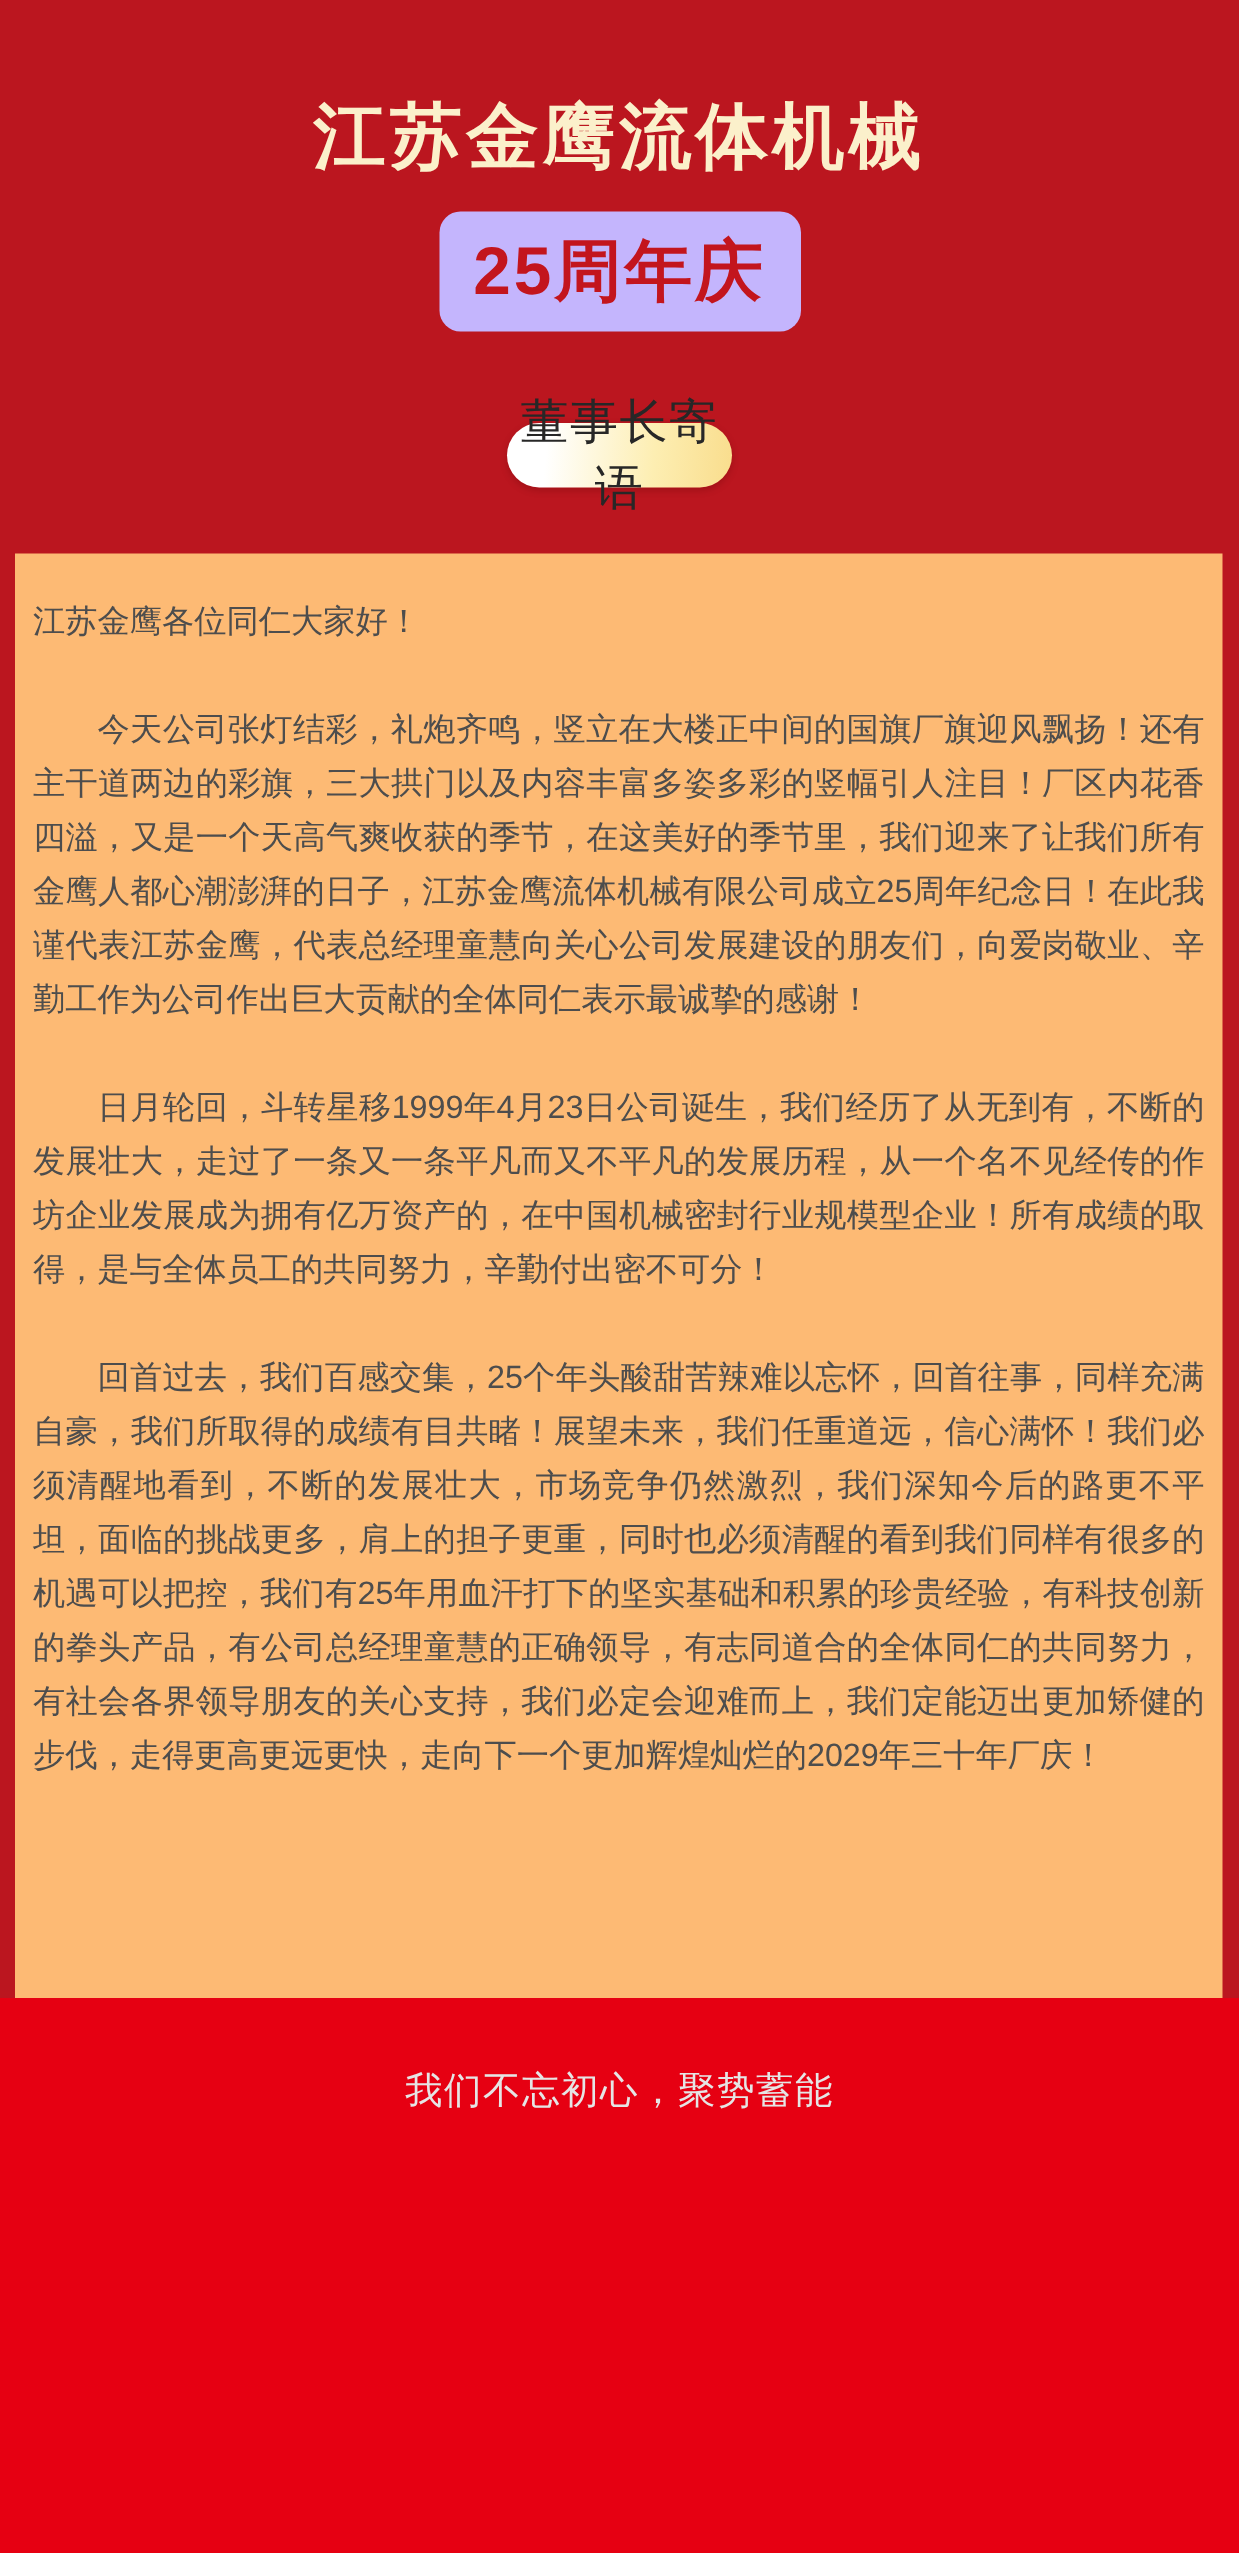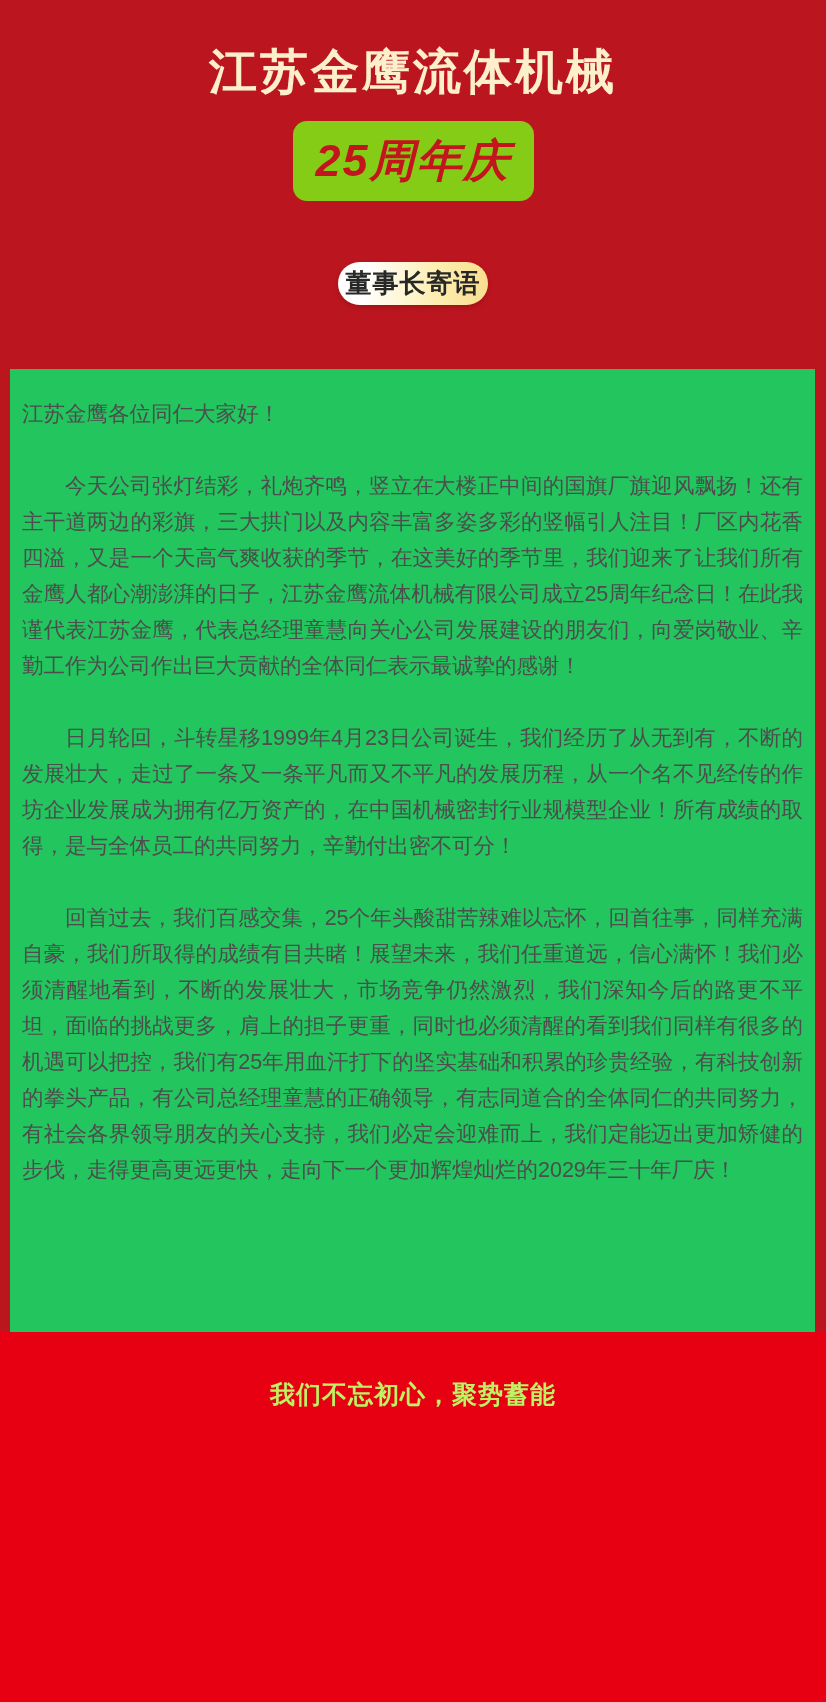--- a/index.html
+++ b/index.html
@@ -11,53 +11,53 @@
   .page {
     position: relative;
     width: 826px; height: 1702px;
     background: #bb161f;
     overflow: hidden;
   }
 
   
   .header { position: absolute; top: 0; left: 0; width: 826px; height: 369px; text-align: center; }
   .title {
-    margin: 0; padding-top: 44px;
+    margin: 0; padding-top: 64px;
     font-size: 48px; line-height: 56px;
     font-weight: bold; letter-spacing: 3px;
     color: #fbf0cb;
   }
   .anniv-badge {
     margin: 21px auto 0;
     width: 241px; height: 80px;
-    background: #84cc16; border-radius: 14px;
-    display: flex; align-items: center; justify-content: center; font-style: italic;
+    background: #c4b5fd; border-radius: 14px;
+    display: flex; align-items: center; justify-content: center;
   }
   .anniv-badge span {
     font-size: 45px; font-weight: bold; letter-spacing: 2px;
     color: #c3151d;
   }
   .section-pill {
     margin: 61px auto 0;
     width: 150px; height: 43px;
     border-radius: 22px;
     background: linear-gradient(95deg, #ffffff 18%, #fdeeb2 65%, #f9dd8d 100%);
     box-shadow: 0 2px 5px rgba(80,0,0,0.25);
     display: flex; align-items: center; justify-content: center;
   }
   .section-pill span {
-    font-size: 26px; font-weight: bold; letter-spacing: 1px;
+    font-size: 32px; font-weight: normal; letter-spacing: 1px;
     color: #272727;
   }
 
   
   .content {
     position: absolute; top: 369px; left: 10px;
     width: 805px; height: 963px;
-    background: #22c55e;
+    background: #fdba74;
     box-sizing: border-box;
     padding: 27px 12px 0 12px;
   }
   .content p {
     margin: 0;
     font-size: 21.5px; line-height: 36px;
     color: #4d4d4d;
     text-align: justify;
   }
   .content p + p { margin-top: 36px; }
@@ -66,22 +66,22 @@
   
   .footer {
     position: absolute; top: 1332px; left: 0;
     width: 826px; height: 370px;
     background: #e60012;
   }
   .slogans { padding-top: 42px; }
   .slogan {
     text-align: center;
     font-size: 25px; line-height: 40px;
-    font-weight: bold; letter-spacing: 1px;
-    color: #bef264;
+    font-weight: normal; letter-spacing: 1px;
+    color: #e5e5e5;
   }
 </style>
 </head>
 <body>
 
 <div class="page">
 
   <header class="header">
     <h1 class="title">江苏金鹰流体机械</h1>
     <div class="anniv-badge">

